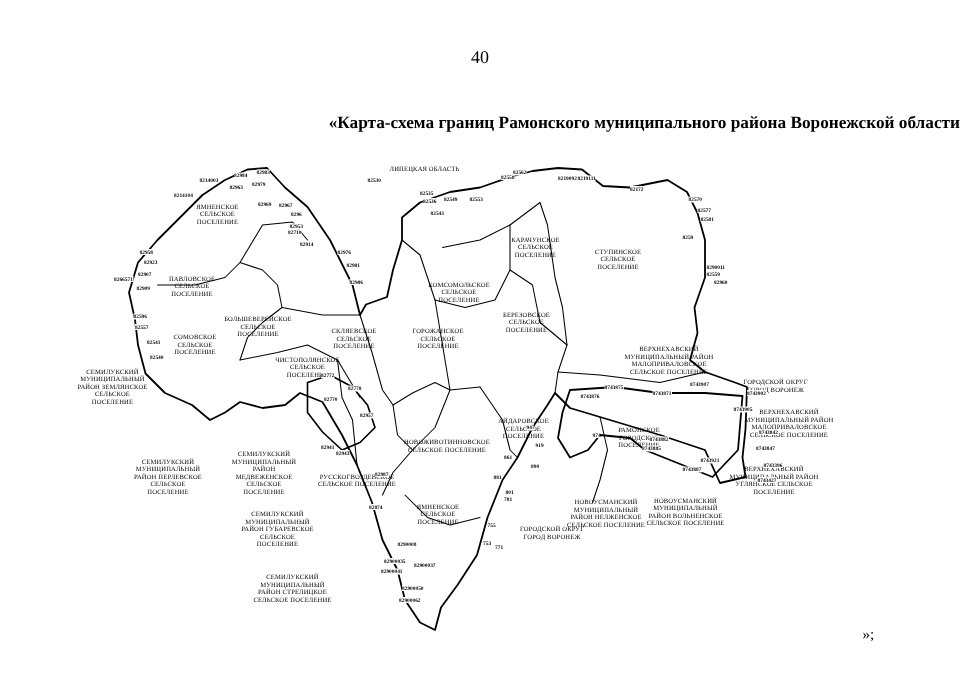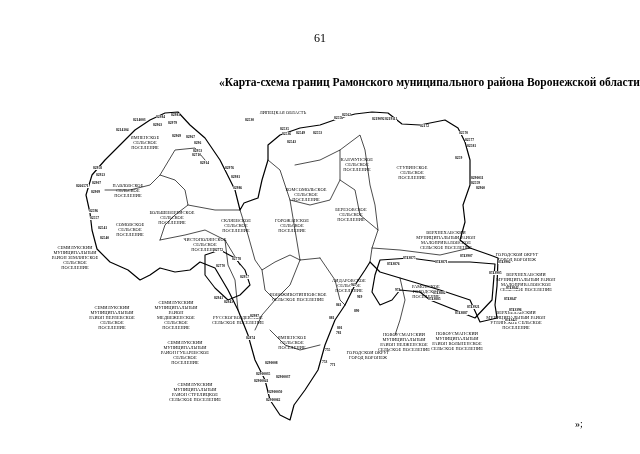--- a/index.html
+++ b/index.html
@@ -7,21 +7,21 @@
   .page-num { position:absolute; top:31px; left:0; width:640px; text-align:center; font-size:12px; }
   .title { position:absolute; top:76px; left:0; width:640px; text-align:right; font-size:11.5px; font-weight:bold; }
   svg.map { position:absolute; left:0; top:0; }
   .lbl { position:absolute; font-size:4.4px; line-height:5px; text-align:center; text-transform:uppercase; letter-spacing:0.1px; }
   .pt { position:absolute; font-size:3.6px; line-height:4px; font-weight:bold; background:#fff; white-space:nowrap; }
   .closing { position:absolute; left:575px; top:418px; font-size:10px; }
 </style>
 </head>
 <body>
 
-<div class="page-num">61</div>
+<div class="page-num">40</div>
 <div class="title">«Карта-схема границ Рамонского муниципального района Воронежской области</div>
 
 <svg class="map" width="640" height="454" viewBox="0 0 640 454">
   <g fill="none" stroke="#000" stroke-linejoin="round" stroke-linecap="round">
 
     <path stroke-width="1.2" d="
       M128,270 L110,262 L97,249 L92,230 L90,213 L86,195 L92,175 L105,160 L120,145 L135,130 L150,120 L165,113 L178,112 L190,125 L205,138 L220,160 L235,190 L240,210 L244,203 L258,198 L262,180 L268,160 L268,145 L280,135 L300,128 L320,125 L340,118 L355,114 L372,112 L388,113 L402,124 L420,125 L445,120 L458,128 L465,142 L470,160 L470,185 L463,205 L465,222 L460,240 L470,248 L490,255 L498,258 L497,286 L495,305 L497,318 L480,322 L470,300 L440,290 L400,278 L380,272 L370,262 L365,270 L355,285 L345,305 L335,320 L325,345 L318,370 L305,390 L294,405 L290,420 L280,415 L270,400 L265,380 L255,360 L248,335 L238,310 L228,290 L215,268 L200,262 L190,270 L175,272 L160,268 L150,275 L140,280 L128,270 Z"></path>
 
     <g stroke-width="0.7">
       <path d="M105,190 L130,190 L150,185 L160,175 L175,180 L185,190 L188,205 L175,215 L165,225 L160,240"></path>

